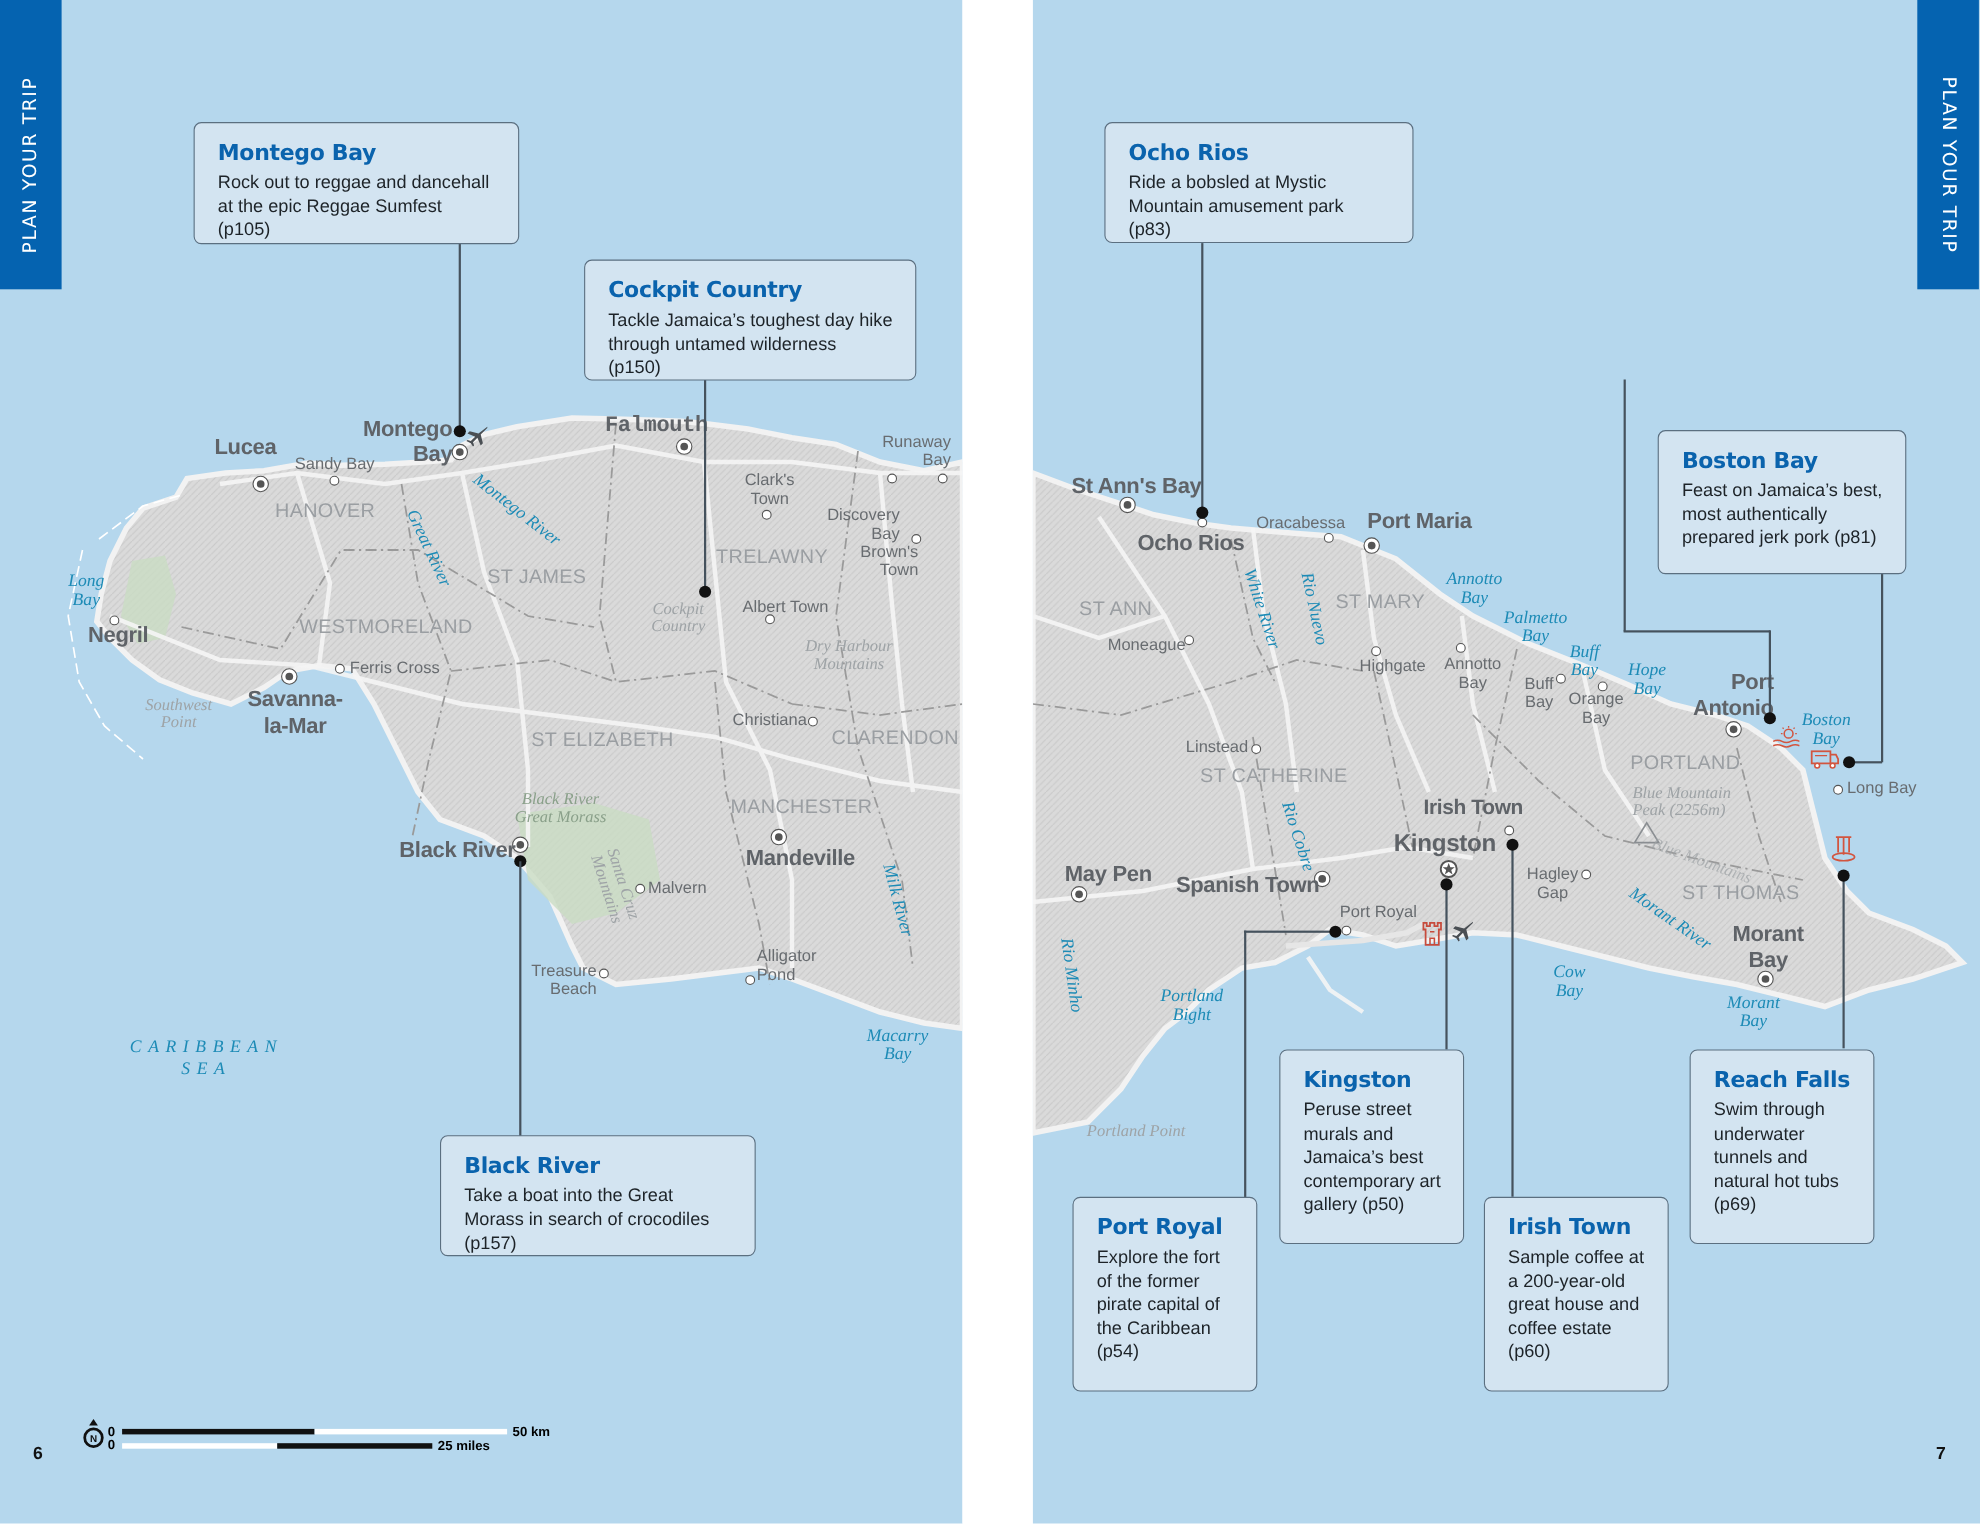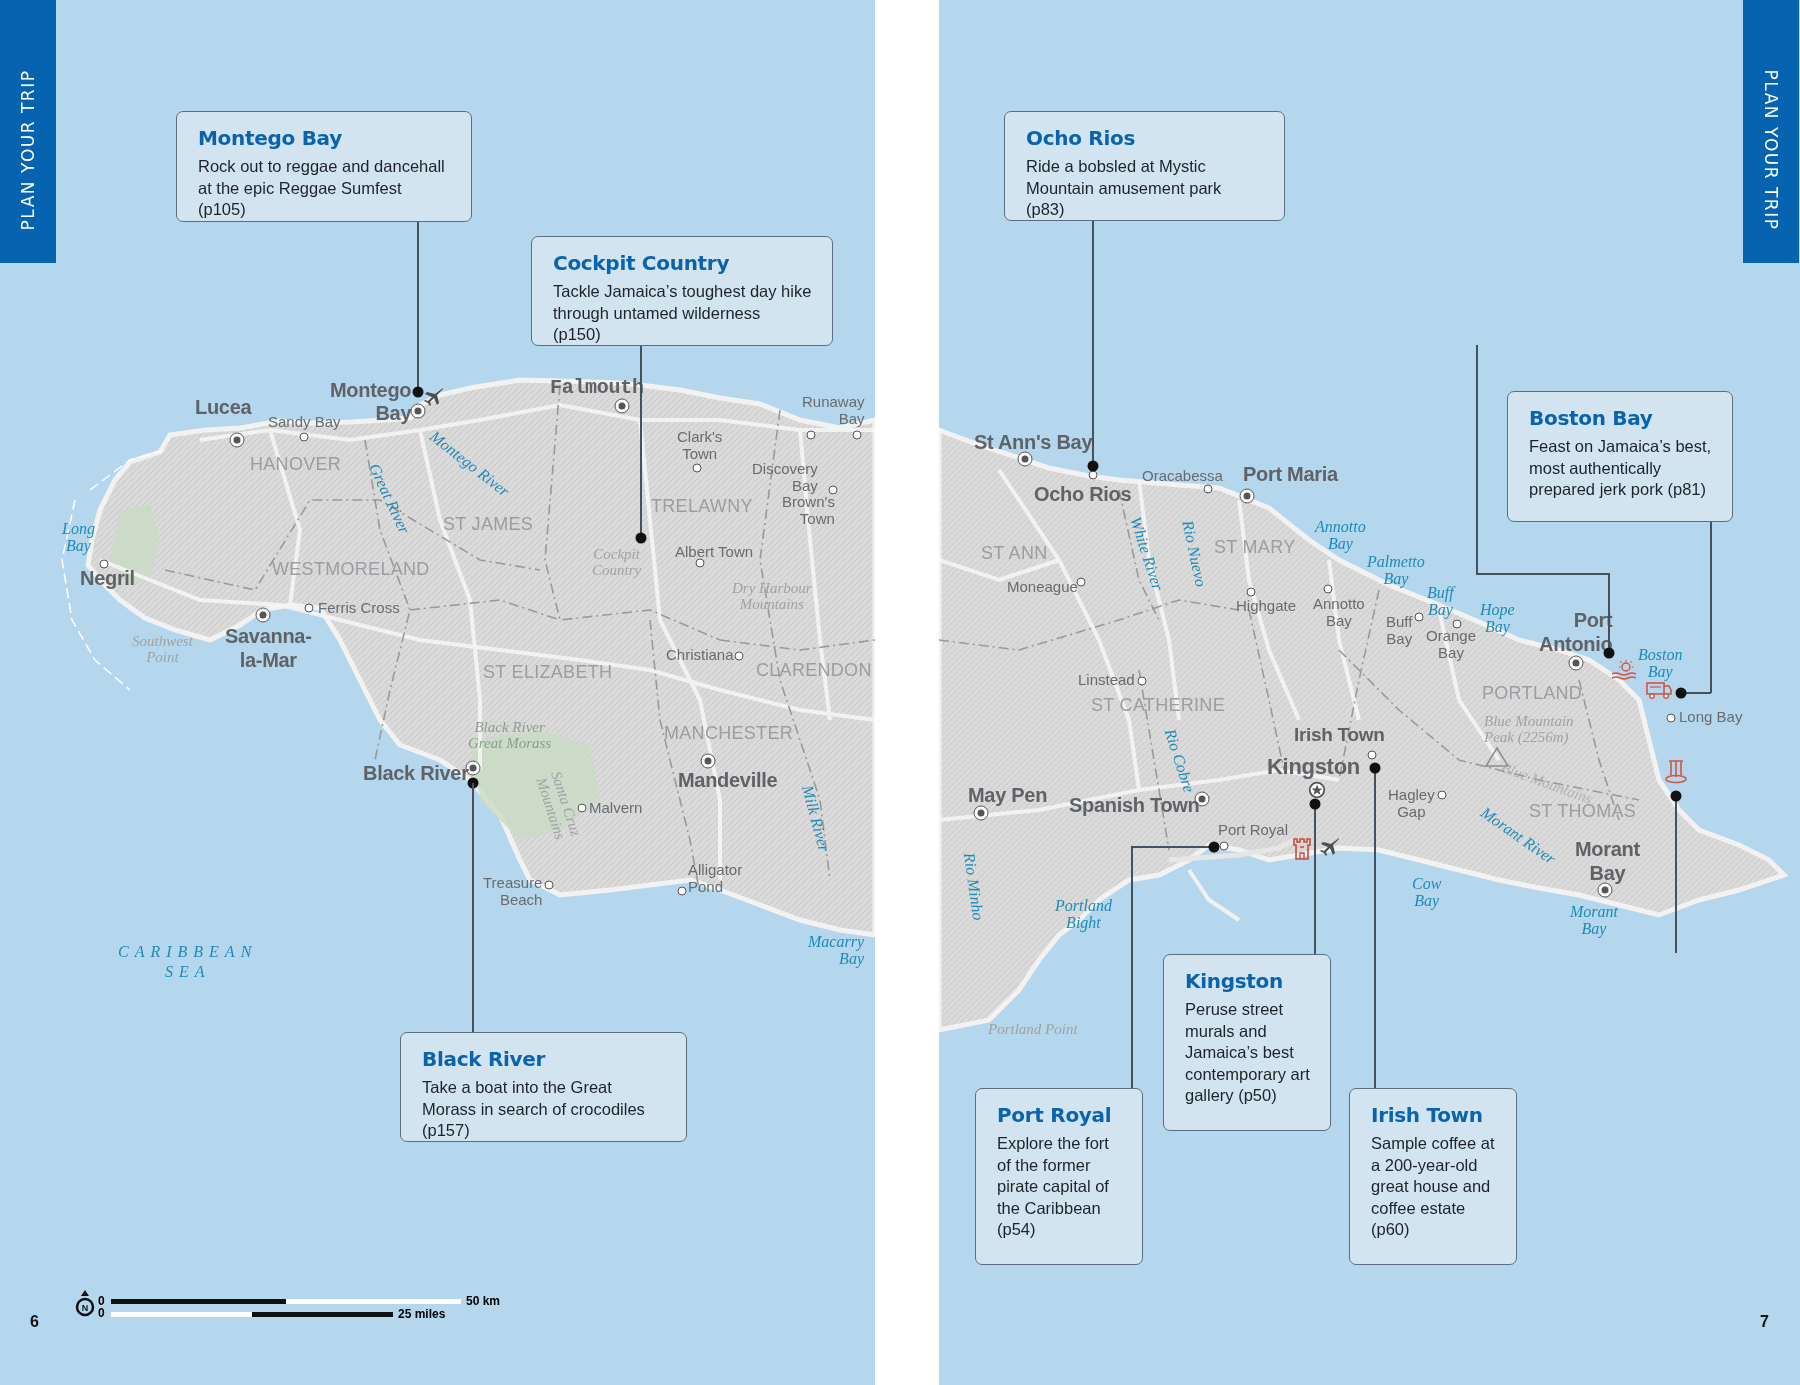--- a/index.html
+++ b/index.html
@@ -98,21 +98,21 @@
   <div class="feature" style="left:468px;top:719px;white-space:pre;color:#8aa08a;">Black River
 Great Morass</div>
   <div class="feature" style="left:525px;top:790px;white-space:pre;transform:rotate(72deg);">Santa Cruz
 Mountains</div>
 
   <div class="water" style="left:422px;top:455px;transform:rotate(38deg);">Montego River</div>
   <div class="water" style="left:352px;top:490px;transform:rotate(65deg);">Great River</div>
   <div class="water" style="left:62px;top:520px;white-space:pre;">Long
 Bay</div>
   <div class="water" style="left:782px;top:810px;transform:rotate(75deg);">Milk River</div>
-  <div class="water" style="left:808px;top:933px;white-space:pre;text-align:right;">Macarry
+  <div class="water" style="left:788px;top:933px;white-space:pre;">Macarry
 Bay</div>
   <div class="sea" style="left:118px;top:942px;white-space:pre;">CARIBBEAN
 SEA</div>
 
   <div class="dot-big" style="left:418px;top:411px;"></div>
   <div class="dot-big" style="left:237px;top:440px;"></div>
   <div class="dot-big" style="left:622px;top:406px;"></div>
   <div class="dot-big" style="left:263px;top:615px;"></div>
   <div class="dot-big" style="left:473px;top:768px;"></div>
   <div class="dot-big" style="left:708px;top:761px;"></div>
@@ -386,15 +386,19 @@
     <div class="desc">Peruse street murals and Jamaica’s best contemporary art gallery (p50)</div>
   </div>
   <div class="callout" style="left:36px;top:1088px;width:168px;height:177px;">
     <div class="ttl">Port Royal</div>
     <div class="desc">Explore the fort of the former pirate capital of the Caribbean (p54)</div>
   </div>
   <div class="callout" style="left:410px;top:1088px;width:168px;height:177px;">
     <div class="ttl">Irish Town</div>
     <div class="desc">Sample coffee at a 200-year-old great house and coffee estate (p60)</div>
   </div>
+  <div class="callout" style="left:597px;top:954px;width:168px;height:177px;">
+    <div class="ttl">Reach Falls</div>
+    <div class="desc">Swim through underwater tunnels and natural hot tubs (p69)</div>
+  </div>
 
   <div class="pagenum" style="left:821px;">7</div>
 </div>
 
 </body></html>

